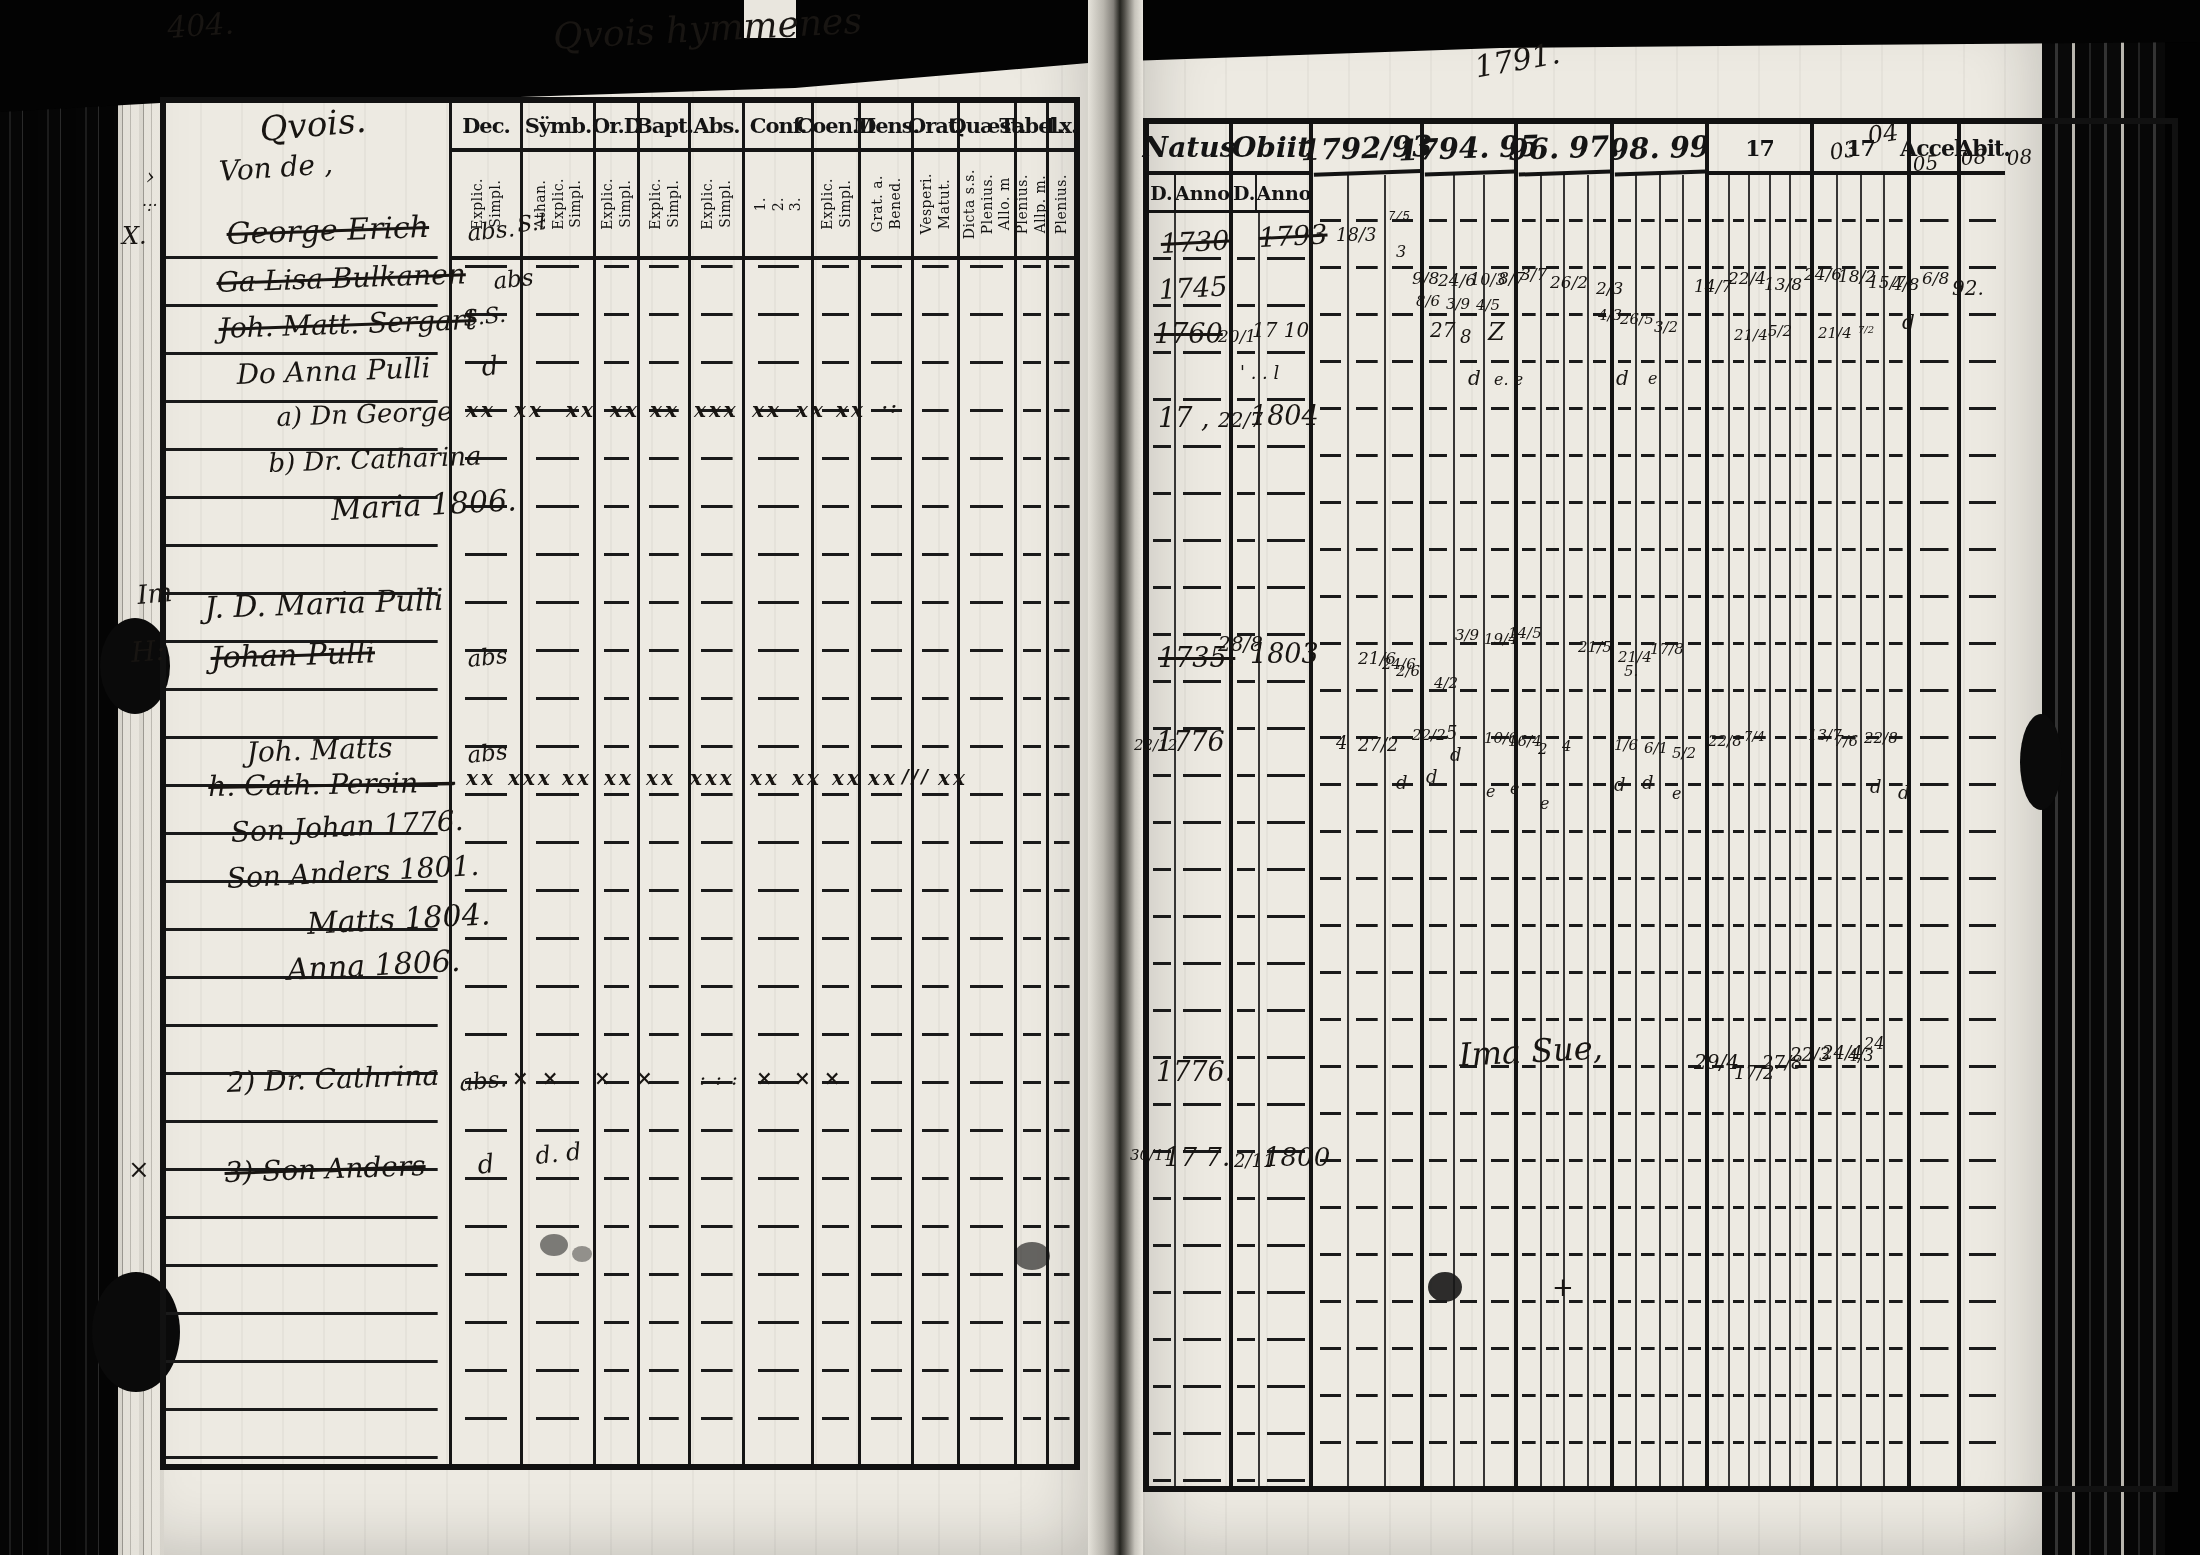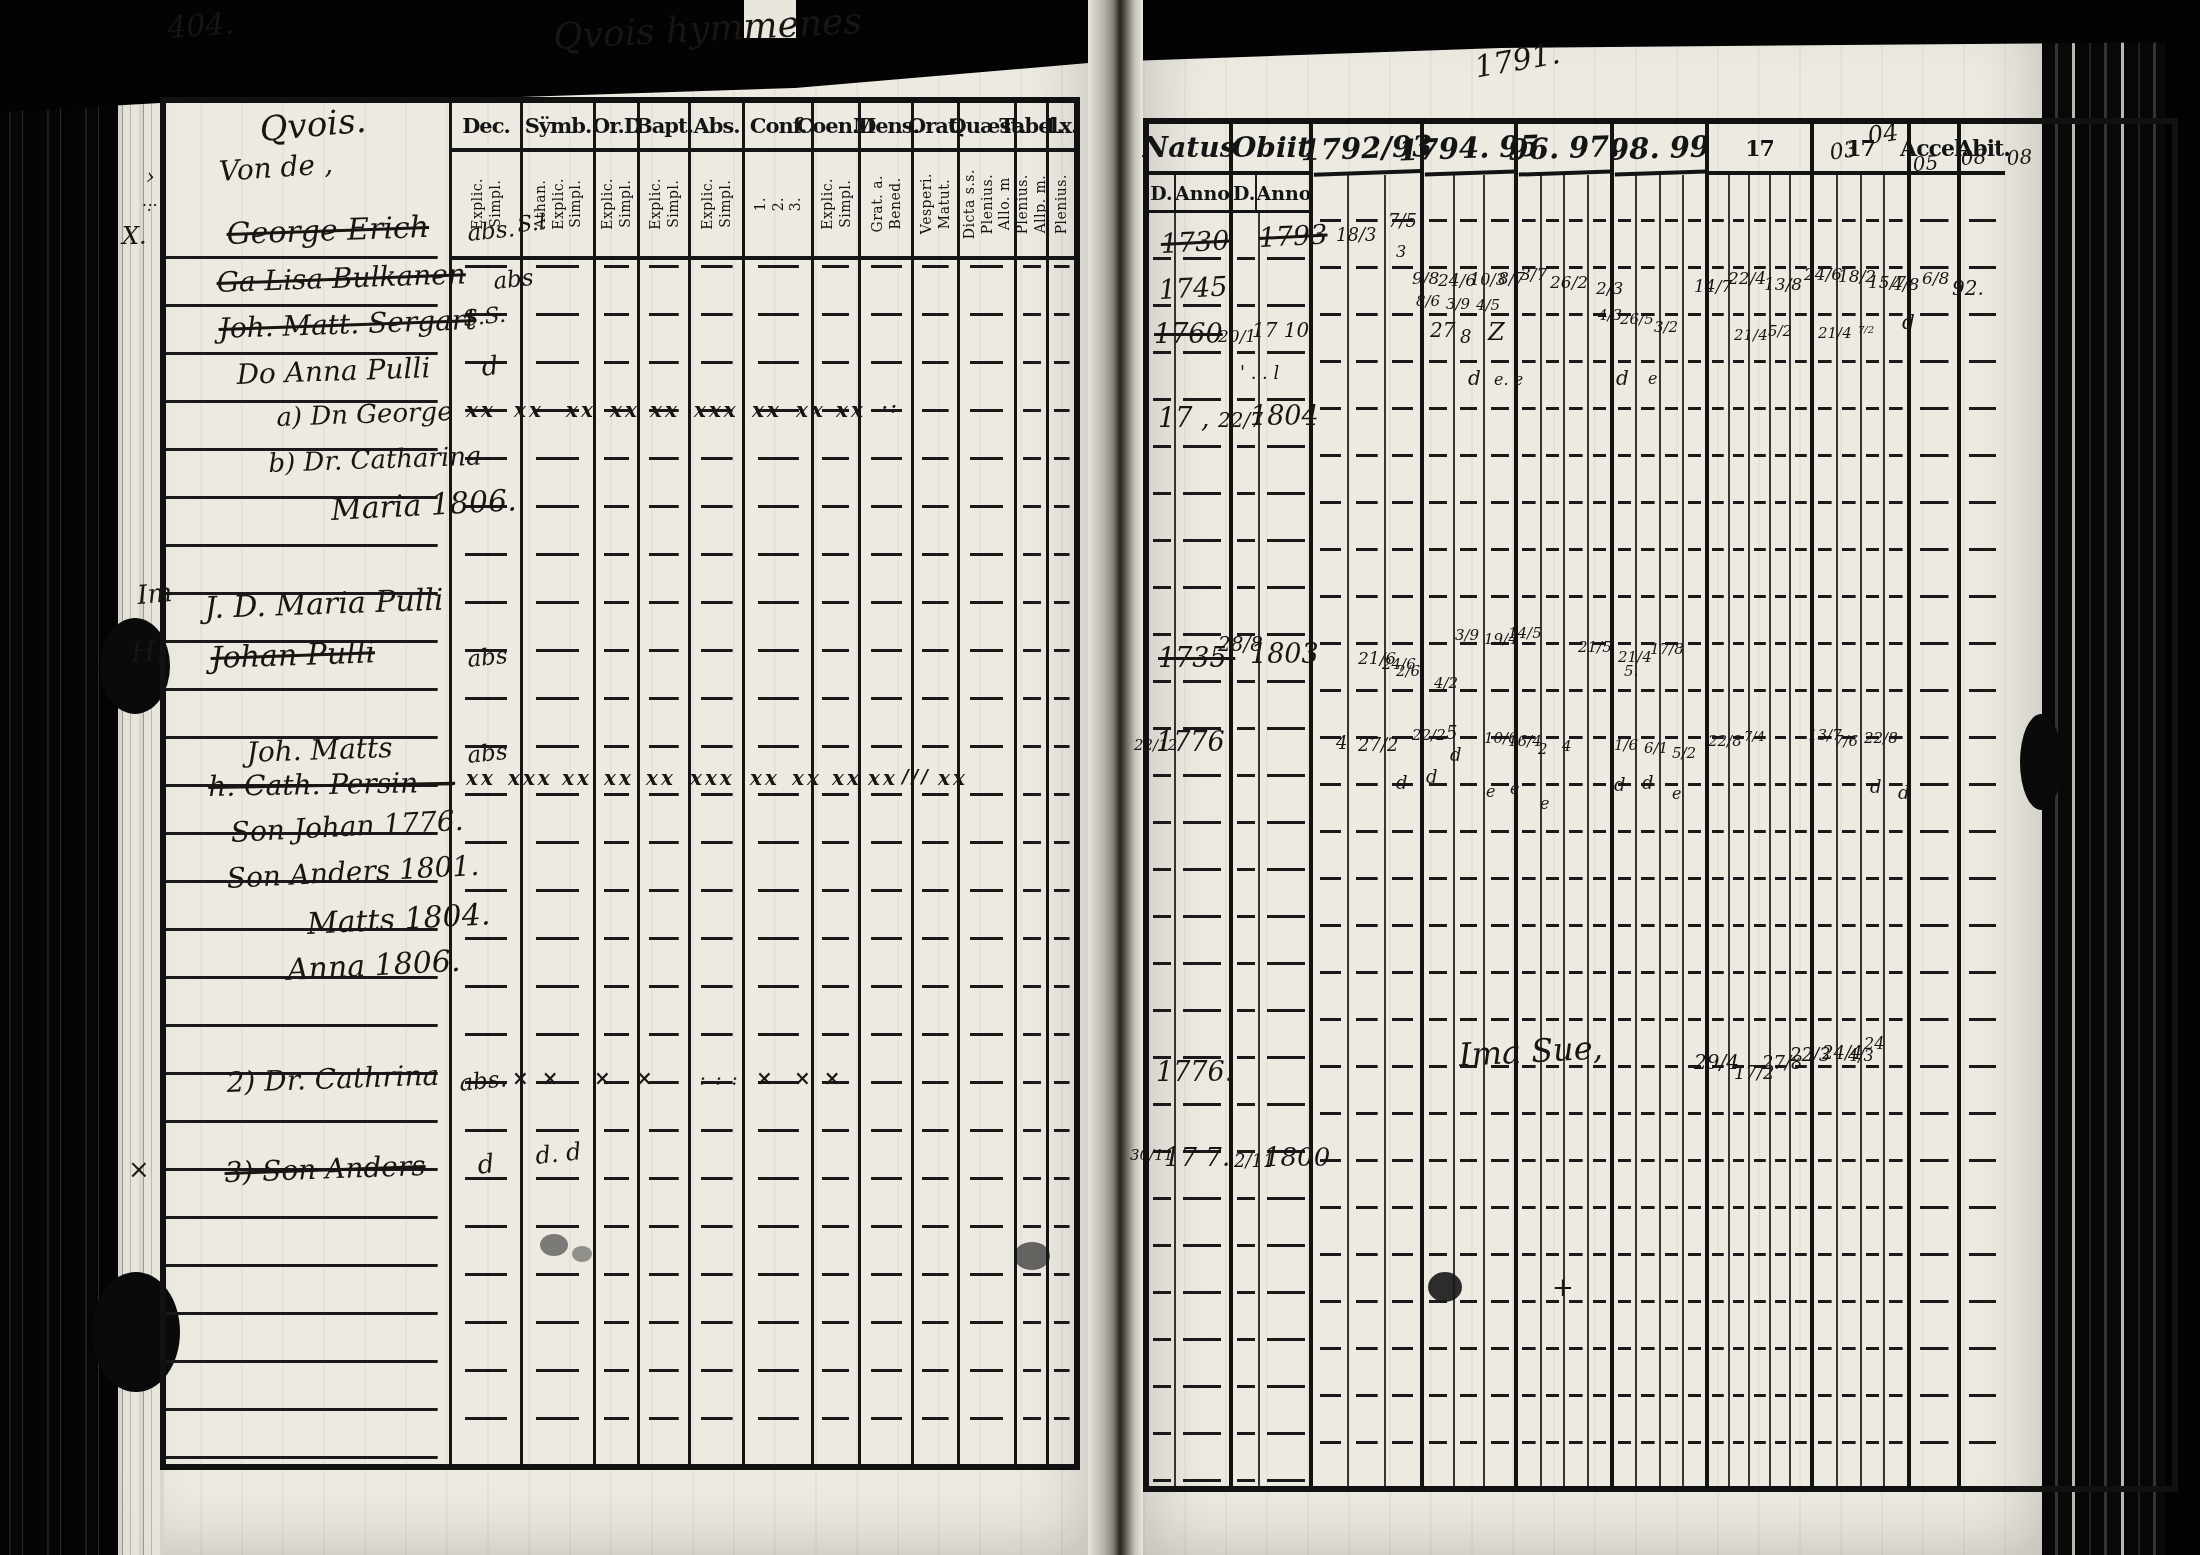--- a/index.html
+++ b/index.html
@@ -347,21 +347,21 @@
       <span class="hw" style="left: 534px; top: 1142px; font-size: 24px; transform: rotate(-6deg);">d. d</span>
       <span class="hw" style="left: 1552px; top: 1272px; font-size: 26px; transform: rotate(0deg);">+</span>
       <span class="hw" style="left: 1828px; top: 140px; font-size: 22px; transform: rotate(-8deg);">03</span>
       <span class="hw" style="left: 1866px; top: 122px; font-size: 24px; transform: rotate(-8deg);">04</span>
       <span class="hw" style="left: 1912px; top: 152px; font-size: 20px; transform: rotate(-4deg);">05</span>
       <span class="hw" style="left: 1960px; top: 146px; font-size: 20px; transform: rotate(-4deg);">08</span>
       <span class="hw" style="left: 2006px; top: 146px; font-size: 20px; transform: rotate(-4deg);">08</span>
       <span class="hw strike" style="left: 1160px; top: 228px; font-size: 27px; transform: rotate(-3deg);">1730</span>
       <span class="hw strike" style="left: 1258px; top: 222px; font-size: 27px; transform: rotate(-3deg);">1793</span>
       <span class="hw" style="left: 1336px; top: 224px; font-size: 18px; transform: rotate(0deg);">18/3</span>
-      <span class="hw" style="left: 1388px; top: 210px; font-size: 18px; transform: rotate(0deg);">7/5</span>
+      <span class="hw" style="left: 1388px; top: 210px; font-size: 12px; transform: rotate(0deg); font-family: Liberation Mono, monospace;">7/5</span>
       <span class="hw" style="left: 1396px; top: 242px; font-size: 16px; transform: rotate(0deg);">3</span>
       <span class="hw" style="left: 1158px; top: 274px; font-size: 27px; transform: rotate(-3deg);">1745</span>
       <span class="hw" style="left: 1412px; top: 268px; font-size: 17px; transform: rotate(0deg);">9/8</span>
       <span class="hw" style="left: 1438px; top: 270px; font-size: 17px; transform: rotate(0deg);">24/6</span>
       <span class="hw" style="left: 1470px; top: 270px; font-size: 16px; transform: rotate(0deg);">10/3</span>
       <span class="hw" style="left: 1498px; top: 268px; font-size: 17px; transform: rotate(0deg);">8/7</span>
       <span class="hw" style="left: 1520px; top: 264px; font-size: 17px; transform: rotate(0deg);">3/7</span>
       <span class="hw" style="left: 1550px; top: 272px; font-size: 17px; transform: rotate(0deg);">26/2</span>
       <span class="hw" style="left: 1596px; top: 278px; font-size: 17px; transform: rotate(0deg);">2/3</span>
       <span class="hw" style="left: 1694px; top: 276px; font-size: 17px; transform: rotate(0deg);">14/7</span>

